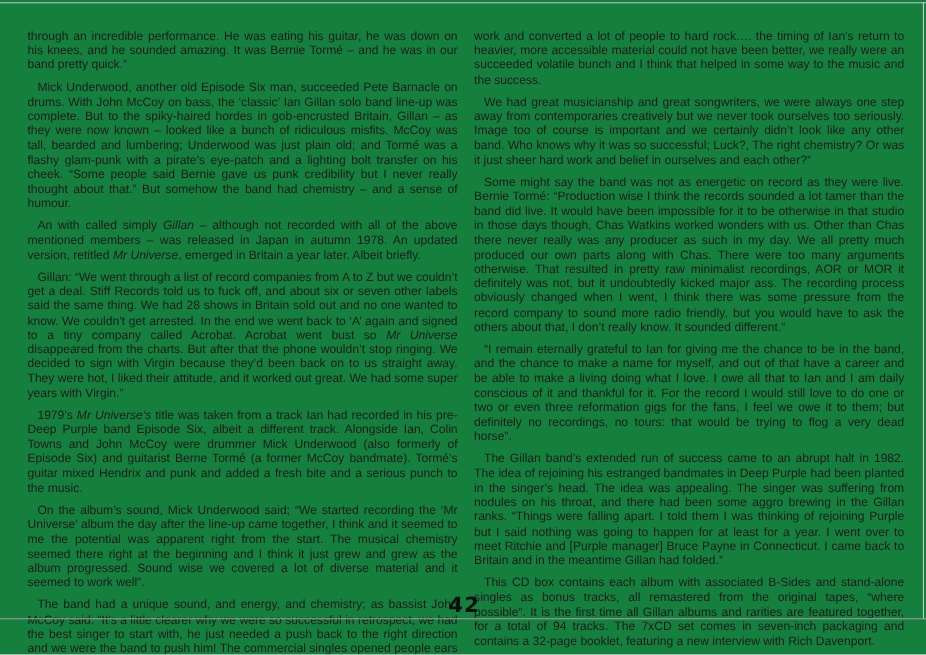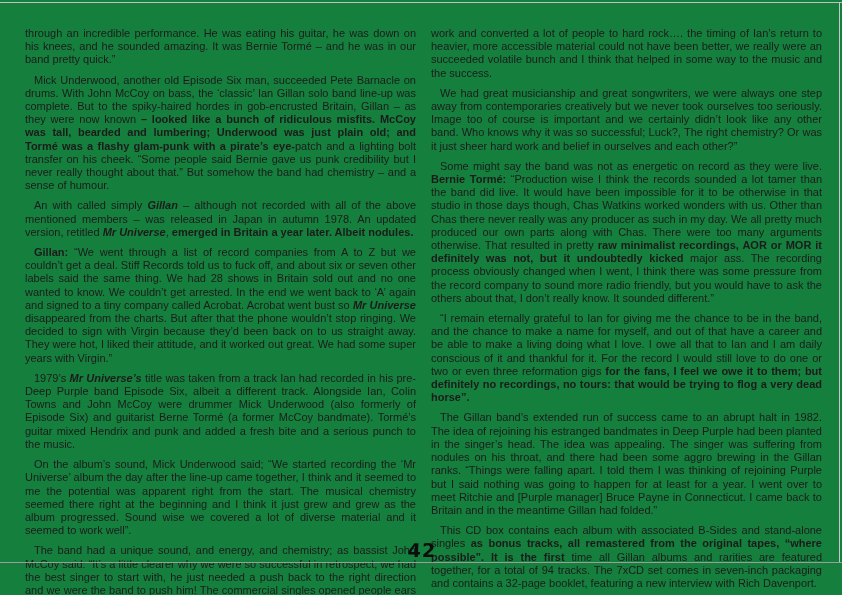--- a/index.html
+++ b/index.html
@@ -14,40 +14,40 @@
   .footer-rule{ position:absolute; left:0;   top:562px; width:842px; height:1px; background:#9c9c9c; }
   .col {
     position:absolute; top:27px; width:391px;
     font-size:11px; line-height:13.2px; color:#1b1b1b;
     text-align:justify; letter-spacing:0;
   }
   .col-left  { left:25px; }
   .col-right { left:431px; }
   .para { margin-bottom:7px; }
   .para.indent { text-indent:9px; }
-  .b { font-weight:bold; }
-  .i { font-style:italic;font-weight:bold; }
+  .b { font-weight:normal; }
+  .i { font-style:italic; }
   .page-number {
     position:absolute; left:400px; top:539px; width:44px;
     text-align:center; font-size:19px; font-weight:bold;
     font-family:"DejaVu Sans", sans-serif; color:#0d0d0d;
     letter-spacing:1px; transform:skewX(-2deg);
   }
 </style>
 </head>
 <body>
 
 <div class="scan">
   <div class="edge-top"></div>
   <div class="edge-right"></div>
 
   <div class="col col-left">
       <p class="para"><span>through an incredible performance.  He was eating his guitar, he was down on his knees, and he sounded amazing.  It was Bernie Tormé – and he was in our band pretty quick.”</span></p>
       <p class="para indent"><span>Mick Underwood, another old Episode Six man, succeeded Pete Barnacle on drums.  With John McCoy on bass, the ‘classic’ Ian Gillan solo band line-up was complete.  But to the spiky-haired hordes in gob-encrusted Britain, Gillan – as they were now known </span><span class="b">– looked like a bunch of ridiculous misfits.  McCoy was tall, bearded and lumbering; Underwood was just plain old; and Tormé was a flashy glam-punk with a pirate’s eye-</span><span>patch and a lighting bolt transfer on his cheek.  “Some people said Bernie gave us punk credibility but I never really thought about that.”  But somehow the band had chemistry – and a sense of humour.</span></p>
-      <p class="para indent"><span>An with called simply </span><span class="i">Gillan</span><span> – although not recorded with all of the above mentioned members – was released in Japan in autumn 1978.  An updated version, retitled </span><span class="i">Mr Universe</span><span>, </span><span class="b">emerged in Britain a year later.  Albeit nodules.</span></p>
+      <p class="para indent"><span>An with called simply </span><span class="i">Gillan</span><span> – although not recorded with all of the above mentioned members – was released in Japan in autumn 1978.  An updated version, retitled </span><span class="i">Mr Universe</span><span>, </span><span class="b">emerged in Britain a year later.  Albeit briefly.</span></p>
       <p class="para indent"><span class="b">Gillan:</span><span> “We went through a list of record companies from A to Z but we couldn’t get a deal.  Stiff Records told us to fuck off, and about six or seven other labels said the same thing.  We had 28 shows in Britain sold out and no one wanted to know. We couldn’t get arrested.  In the end we went back to ‘A’ again and signed to a tiny company called Acrobat.  Acrobat went bust so </span><span class="i">Mr Universe</span><span> disappeared from the charts.  But after that the phone wouldn’t stop ringing.  We decided to sign with Virgin because they’d been back on to us straight away.  They were hot, I liked their attitude, and it worked out great.  We had some super years with Virgin.”</span></p>
       <p class="para indent"><span>1979’s </span><span class="i">Mr Universe’s</span><span> title was taken from a track Ian had recorded in his pre-Deep Purple band Episode Six, albeit a different track.  Alongside Ian, Colin Towns and John McCoy were drummer Mick Underwood (also formerly of Episode Six) and guitarist Berne Tormé (a former McCoy bandmate).  Tormé’s guitar mixed Hendrix and punk and added a fresh bite and a serious punch to the music.</span></p>
       <p class="para indent"><span>On the album’s sound, Mick Underwood said; “We started recording the ‘Mr Universe’ album the day after the line-up came together, I think and it seemed to me the potential was apparent right from the start. The musical chemistry seemed there right at the beginning and I think it just grew and grew as the album progressed.  Sound wise we covered a lot of diverse material and it seemed to work well”.</span></p>
       <p class="para indent"><span>The band had a unique sound, and energy, and chemistry; as bassist John McCoy said: “It’s a little clearer why we were so successful in retrospect, we had the best singer to start with, he just needed a push back to the right direction and we were the band to push him!  The commercial singles opened people ears to our more serious</span></p>
     </div>
 
   <div class="col col-right">
       <p class="para"><span>work and converted a lot of people to hard rock….  the timing of Ian’s return to heavier, more accessible material could not have been better, we really were an succeeded volatile bunch and I think that helped in some way to the music and the success.</span></p>
       <p class="para indent"><span>We had great musicianship and great songwriters, we were always one step away from contemporaries creatively but we never took ourselves too seriously. Image too of course is important and we certainly didn’t look like any other band. Who knows why it was so successful; Luck?, The right chemistry? Or was it just sheer hard work and belief in ourselves and each other?”</span></p>
       <p class="para indent"><span>Some might say the band was not as energetic on record as they were live.  </span><span class="b">Bernie Tormé:</span><span> “Production wise I think the records sounded a lot tamer than the band did live.  It would have been impossible for it to be otherwise in that studio in those days though, Chas Watkins worked wonders with us.  Other than Chas there never really was any producer as such in my day.  We all pretty much produced our own parts along with Chas.  There were too many arguments otherwise.  That resulted in pretty </span><span class="b">raw minimalist recordings, AOR or MOR it definitely was not, but it undoubtedly kicked</span><span> major ass.  The recording process obviously changed when I went, I think there was some pressure from the record company to sound more radio friendly, but you would have to ask the others about that, I don’t really know.  It sounded different.”</span></p>

